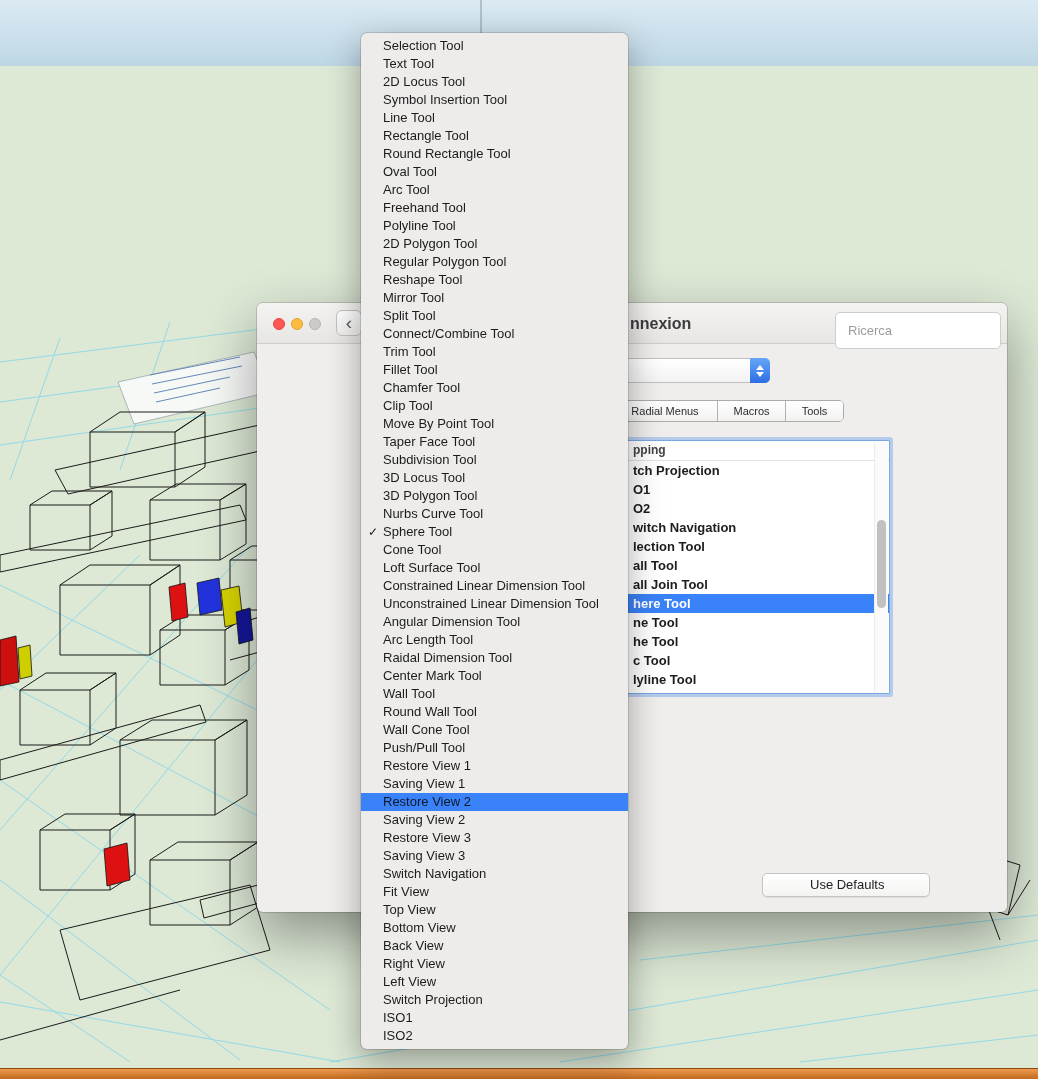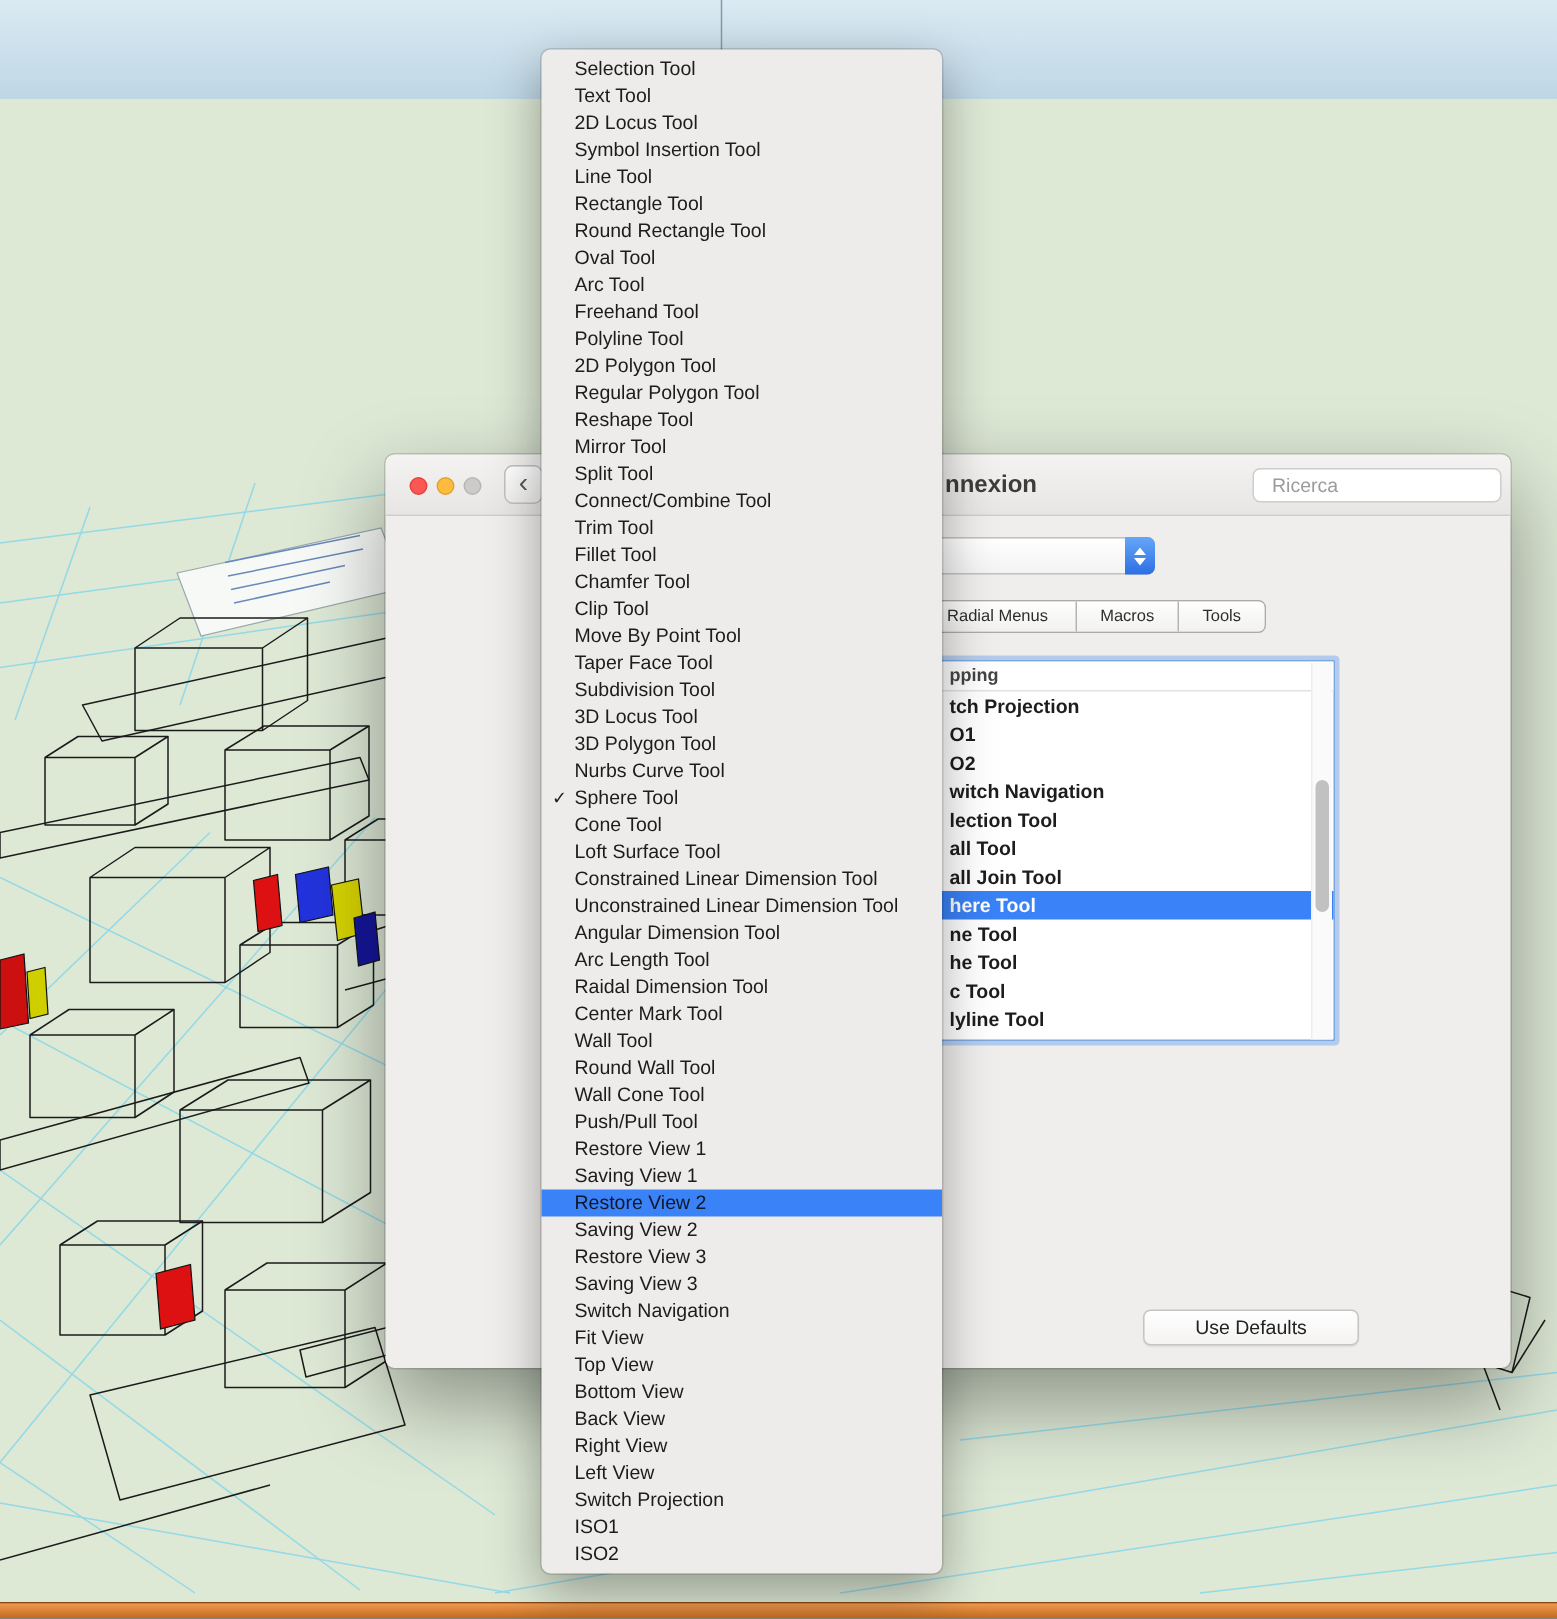--- a/index.html
+++ b/index.html
@@ -20,21 +20,21 @@
   .titlebar{position:absolute;left:0;top:0;width:100%;height:41px;
     background:linear-gradient(180deg,#f4f3f2,#e8e6e4);border-bottom:1px solid #cfcdcb;box-sizing:border-box;}
   .traffic{position:absolute;top:15px;width:12px;height:12px;border-radius:50%;box-sizing:border-box;}
   .t-red{left:16px;background:var(--traffic-red,#fc5753);border:1px solid #e2443f;}
   .t-yellow{left:34px;background:var(--traffic-yellow,#fdbc40);border:1px solid #e0a42e;}
   .t-gray{left:52px;background:var(--traffic-gray,#cdcbc9);border:1px solid #b8b6b4;}
   .back-btn{position:absolute;left:79px;top:7px;width:26px;height:26px;border-radius:6px;
     background:linear-gradient(180deg,#fff,#f0efee);border:1px solid #c3c1bf;
     color:#5a5a5a;font-size:19px;line-height:24px;text-align:center;box-sizing:border-box;}
   .win-title{position:absolute;left:373px;top:12px;font-size:16px;font-weight:700;color:#3c3c3c;}
-  .search-field{position:absolute;left:578px;top:9px;width:166px;height:23px;border-radius:5px;
+  .search-field{position:absolute;left:578px;top:9px;width:166px;height:37px;border-radius:5px;
     background:#fff;border:1px solid #cfcdcb;box-sizing:border-box;display:flex;align-items:center;padding:0 6px;gap:4px;}
   .search-field input{border:none;outline:none;flex:1;font-size:13px;color:#333;background:transparent;
     font-family:"Liberation Sans",sans-serif;}
   .search-field input::placeholder{color:#9b9b9b;}
 
   .popup-control{position:absolute;left:243px;top:55px;width:270px;height:25px;border-radius:5px;
     background:linear-gradient(180deg,#fff,#f3f3f3);border:1px solid #c2c0be;box-sizing:border-box;}
   .popup-stepper{position:absolute;right:-1px;top:-1px;width:20px;height:25px;border-radius:0 5px 5px 0;
     background:linear-gradient(180deg,#66a6f8,var(--accent-blue,#2d6fe4));display:flex;flex-direction:column;
     align-items:center;justify-content:center;gap:2px;}
@@ -53,23 +53,23 @@
     box-sizing:border-box;overflow:hidden;font-weight:bold;}
   .list-header{height:19px;line-height:19px;border-bottom:1px solid #e2e2e2;font-size:12px;color:#444;
     padding-left:242px;background:#fff;}
   .list-rows{position:relative;}
   .list-row{height:19px;line-height:19px;font-size:13px;color:#1d1d1d;padding-left:242px;white-space:nowrap;}
   .list-row.selected{background:var(--list-highlight,#3a82f7);color:#fff;width:469px;padding-left:242px;}
   .list-scrollbar{position:absolute;right:1px;top:1px;width:14px;height:252px;background:#fafafa;
     border-left:1px solid #ededed;box-sizing:border-box;}
   .list-scroll-thumb{position:absolute;left:2px;top:78px;width:9px;height:88px;border-radius:5px;background:#c1c1c1;}
 
-  .use-defaults{position:absolute;left:505px;top:570px;width:144px;height:24px;border-radius:5px;
+  .use-defaults{position:absolute;left:505px;top:570px;width:168px;height:24px;border-radius:5px;
     background:linear-gradient(180deg,#fff,#f4f3f2);border:1px solid #c6c4c2;box-sizing:border-box;
-    font-size:13px;color:#222;text-align:center;line-height:22px;box-shadow:0 1px 1px rgba(0,0,0,.08);}
+    font-size:13px;color:#222;text-align:left;line-height:22px;box-shadow:0 1px 1px rgba(0,0,0,.08);padding-left:47px;}
 
   
   .tools-menu{position:absolute;left:361px;top:33px;width:267px;z-index:20;background:#edecea;
     border-radius:6px;padding:4px 0;box-sizing:border-box;
     box-shadow:0 12px 34px rgba(0,0,0,.34),0 0 0 1px rgba(0,0,0,.13);}
   .menu-item{height:18px;line-height:18px;display:flex;align-items:center;font-size:13px;color:#1c1c1c;
     white-space:nowrap;}
   .menu-item .check{width:15px;padding-left:7px;font-size:12px;visibility:hidden;flex:0 0 auto;}
   .menu-item.checked .check{visibility:visible;}
   .menu-item.selected{background:var(--menu-highlight,#3a82f7);color:#0f172a;}

